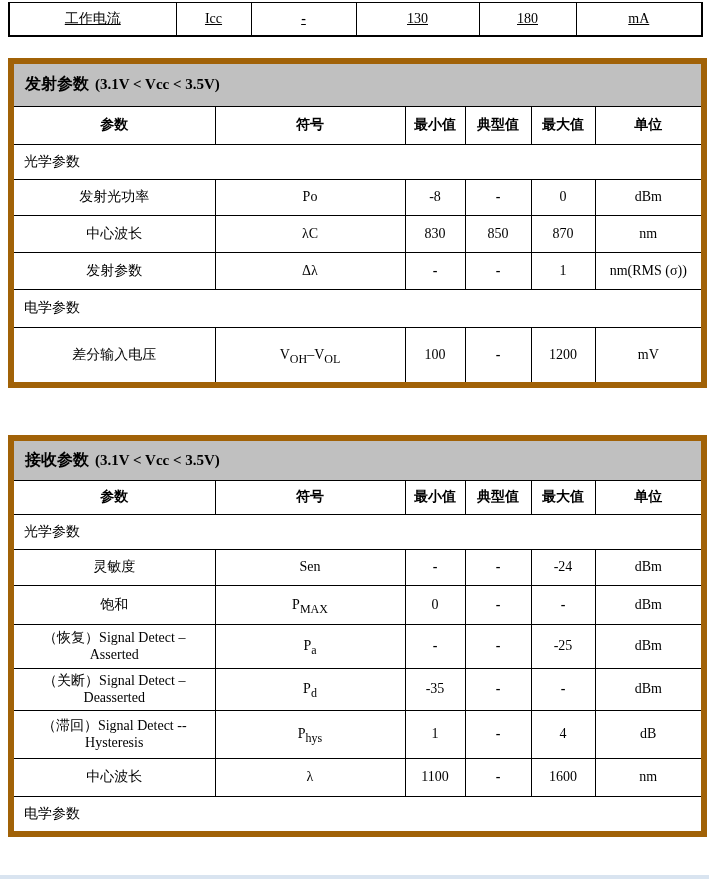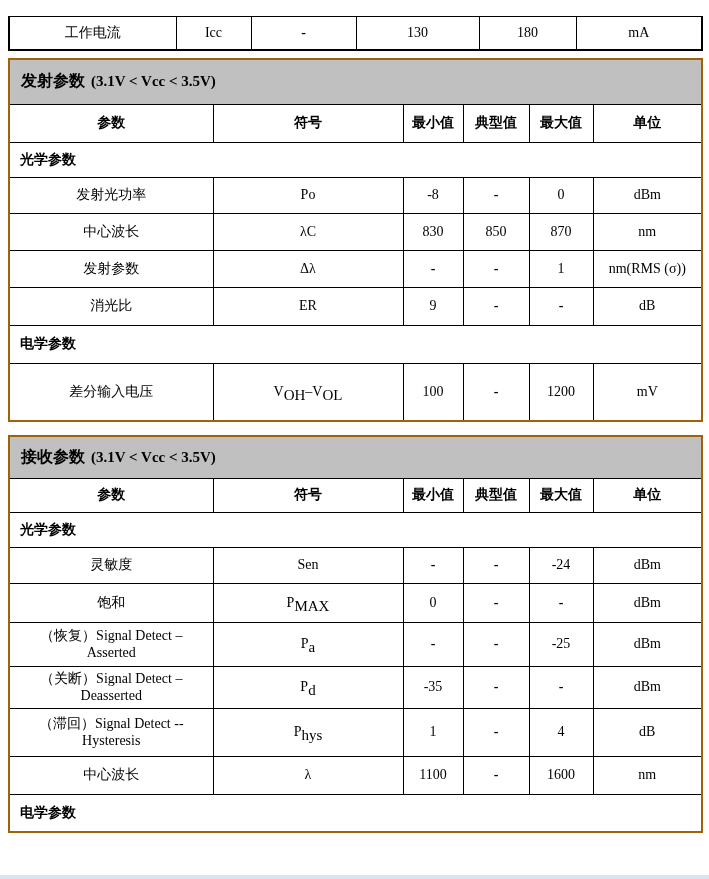--- a/index.html
+++ b/index.html
@@ -5,40 +5,40 @@
   html,body{margin:0;padding:0;}
   body{
     width:709px;height:879px;position:relative;background:#ffffff;
     font-family:"Liberation Serif","DejaVu Serif",serif;color:#000;
     overflow:hidden;
   }
   table{
     border-collapse:collapse;table-layout:fixed;position:absolute;left:8px;
     width:693px;background:#fff;
   }
-  table.thick{border:2px solid #a16207;}
+  table.thick{border:6px solid #a16207;}
   td{border:1px solid #000;text-align:center;vertical-align:middle;
      font-size:14px;padding:0;overflow:hidden;}
-  #top-table{top:16px;border:2px solid #000;border-top:1px solid #000;}
+  #top-table{top:2px;border:2px solid #000;border-top:1px solid #000;text-decoration:underline;}
   #tx-table{top:58px;}
   #rx-table{top:435px;}
   .titlebar{
     background:#c0c0c0;text-align:left;padding-left:11px;
   }
   .t-cn{font-family:"Liberation Sans","DejaVu Sans",sans-serif;font-weight:bold;font-size:16px;}
   .t-cond{font-weight:bold;font-size:15px;margin-left:6px;}
   .colhead{
     font-family:"Liberation Sans","DejaVu Sans",sans-serif;font-weight:bold;font-size:14px;margin-left:8px;
   }
   .section{
-    font-family:"Liberation Sans","DejaVu Sans",sans-serif;font-weight:bold;font-size:14px;
+    font-family:"Liberation Sans","DejaVu Sans",sans-serif;font-weight:normal;font-size:14px;
     text-align:left;padding-left:10px;
   }
   .dash{font-weight:bold;}
-  sub{font-size:15px;line-height:0;}
+  sub{font-size:12px;line-height:0;}
   .p2{line-height:1.25;}
   #bottom-strip{
     position:absolute;left:0;top:875px;width:709px;height:4px;background:#d9e4f0;
   }
 </style>
 </head>
 <body>
 
 <table id="top-table">
   <colgroup>
@@ -105,28 +105,20 @@
   </tr>
   <tr style="height:37px">
     <td>发射参数</td>
     <td>Δλ</td>
     <td class="dash">-</td>
     <td class="dash">-</td>
     <td>1</td>
     <td>nm(RMS (σ))</td>
   </tr>
   <tr style="height:38px">
-    <td>消光比</td>
-    <td>ER</td>
-    <td>9</td>
-    <td class="dash">-</td>
-    <td class="dash">-</td>
-    <td>dB</td>
-  </tr>
-  <tr style="height:38px">
     <td colspan="6" class="section">电学参数</td>
   </tr>
   <tr style="height:58px">
     <td>差分输入电压</td>
     <td><span>V</span><sub>OH</sub><span>–</span><span>V</span><sub>OL</sub></td>
     <td>100</td>
     <td class="dash">-</td>
     <td>1200</td>
     <td>mV</td>
   </tr>

